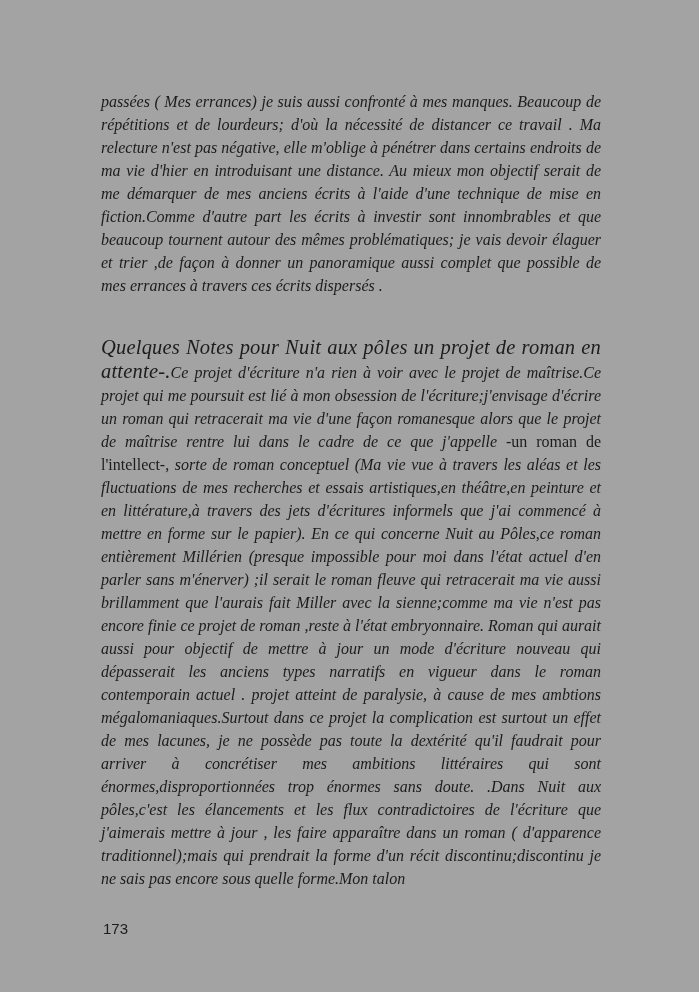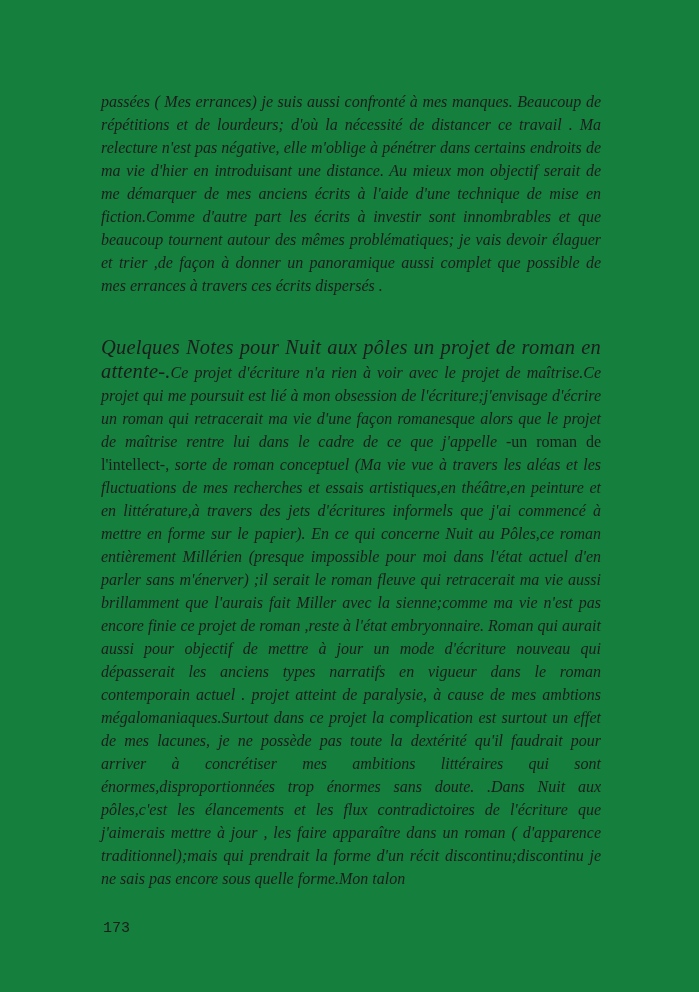--- a/index.html
+++ b/index.html
@@ -7,21 +7,21 @@
     padding: 0;
     width: 699px;
     height: 992px;
     background: #ffffff;
     overflow: hidden;
   }
   .page {
     position: relative;
     width: 699px;
     height: 992px;
-    background: #15803d;
+    background: #a3a3a3;
   }
   .text-block {
     position: absolute;
     left: 101px;
     top: 90px;
     width: 500px;
     font-family: "Liberation Serif", "DejaVu Serif", serif;
     font-style: italic;
     font-size: 16px;
     line-height: 23px;
@@ -39,21 +39,21 @@
     font-size: 20.5px;
     letter-spacing: 0.2px;
   }
   .upright {
     font-style: normal;
   }
   .page-number {
     position: absolute;
     left: 103px;
     top: 920px;
-    font-family: Liberation Mono, monospace;
+    font-family: Liberation Sans, sans-serif;
     font-style: normal;
     font-size: 15px;
     color: #1c1c1c;
   }
 </style>
 </head>
 <body>
 
 <div class="page">
   <div class="text-block">

